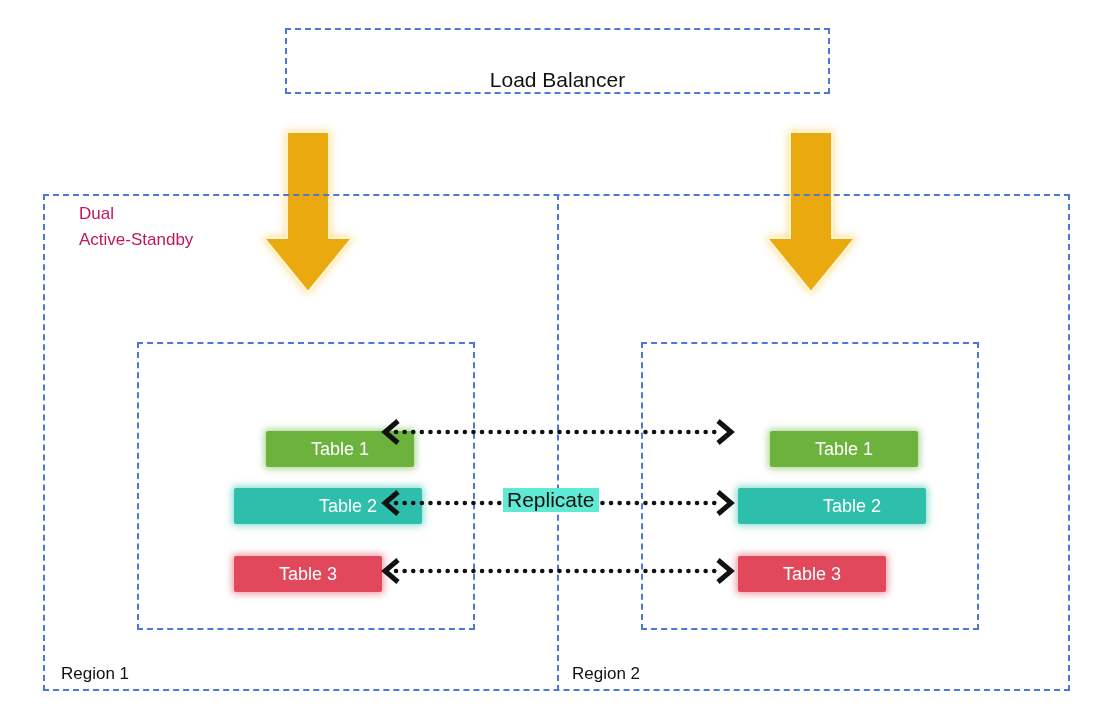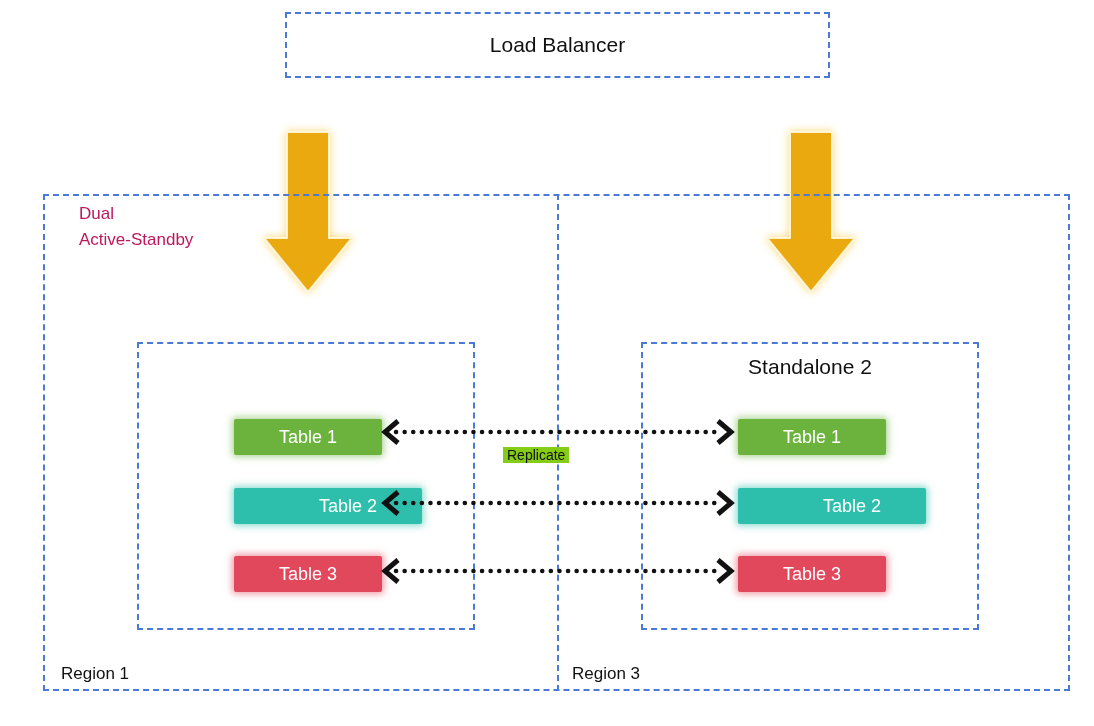--- a/index.html
+++ b/index.html
@@ -16,22 +16,22 @@
     overflow: hidden;
   }
   .dashed-box {
     position: absolute;
     border: 2px dashed #4a7ad5;
     box-sizing: border-box;
     background: transparent;
   }
   
   #lb-box {
-    left: 285px; top: 12px; width: 545px; height: 66px;
-    display: flex; align-items: center; justify-content: center;
+    left: 285px; top: 28px; width: 545px; height: 66px;
+    display: flex; align-items: flex-end; justify-content: center;
   }
   #lb-box .lb-label {
     font-size: 21px;
     color: #111111;
   }
   
   .down-arrow {
     position: absolute;
     top: 129px;
     width: 104px;
@@ -82,38 +82,38 @@
   .table-chip {
     position: absolute;
     left: 95px;
     width: 148px;
     height: 36px;
     display: flex; align-items: center; justify-content: center;
     color: #ffffff;
     font-size: 18px;
     border-radius: 2px;
   }
-  .chip-1 { top: 75px; }
+  .chip-1 { top: 87px; margin-left: 32px; }
   .chip-2 { top: 144px; }
   .chip-3 { top: 212px; }
   .glow-green { box-shadow: 0 0 7px 2px rgba(108, 179, 62, 0.55); }
   .glow-teal  { box-shadow: 0 0 7px 2px rgba(46, 191, 172, 0.55); padding-left: 40px; }
   .glow-red   { box-shadow: 0 0 7px 2px rgba(226, 72, 92, 0.55); }
   
   #connectors {
     position: absolute;
     left: 378px; top: 408px;
     width: 360px; height: 185px;
   }
   #replicate-label {
     position: absolute;
-    left: 503px; top: 447px;
+    left: 503px; top: 488px;
     padding: 0 4px;
-    background: #84cc16;
-    font-size: 14px;
+    background: #5eead4;
+    font-size: 21px;
     color: #111111;
     z-index: 5;
   }
 </style>
 </head>
 <body>
 
 <div id="canvas">
 
   <div id="lb-box" class="dashed-box">
@@ -125,30 +125,29 @@
   </svg>
   <svg id="down-arrow-right" class="down-arrow" viewBox="0 0 104 168">
     <path d="M31,3 L73,3 L73,109 L96,109 L52,163 L8,109 L31,109 Z" fill="#eaa90e" stroke="rgba(255,248,225,0.9)" stroke-width="2" stroke-linejoin="round"></path>
   </svg>
 
   <div id="cluster-box" class="dashed-box"></div>
   <div id="region-divider"></div>
   <div id="cluster-label">Dual
 Active-Standby</div>
   <div id="region1-label" class="region-label">Region 1</div>
-  <div id="region2-label" class="region-label">Region 3</div>
+  <div id="region2-label" class="region-label">Region 2</div>
 
   <div id="standalone1-box" class="dashed-box standalone-box">
     <div class="table-chip chip-1 glow-green" style="background: rgb(108, 179, 62);">Table 1</div>
     <div class="table-chip chip-2 glow-teal" style="background: rgb(46, 191, 172);">Table 2</div>
     <div class="table-chip chip-3 glow-red" style="background: rgb(226, 72, 92);">Table 3</div>
   </div>
 
   <div id="standalone2-box" class="dashed-box standalone-box">
-    <div class="standalone-title">Standalone 2</div>
     <div class="table-chip chip-1 glow-green" style="background: rgb(108, 179, 62);">Table 1</div>
     <div class="table-chip chip-2 glow-teal" style="background: rgb(46, 191, 172);">Table 2</div>
     <div class="table-chip chip-3 glow-red" style="background: rgb(226, 72, 92);">Table 3</div>
   </div>
 
   <svg id="connectors" viewBox="0 0 360 185">
     <g stroke="#111111" fill="none">
 
       <line x1="18" y1="24" x2="342" y2="24" stroke-width="4.5" stroke-linecap="round" stroke-dasharray="0.1 8.5"></line>
       <path d="M20,13 L7,24 L20,35" stroke-width="5" stroke-linejoin="miter"></path>

